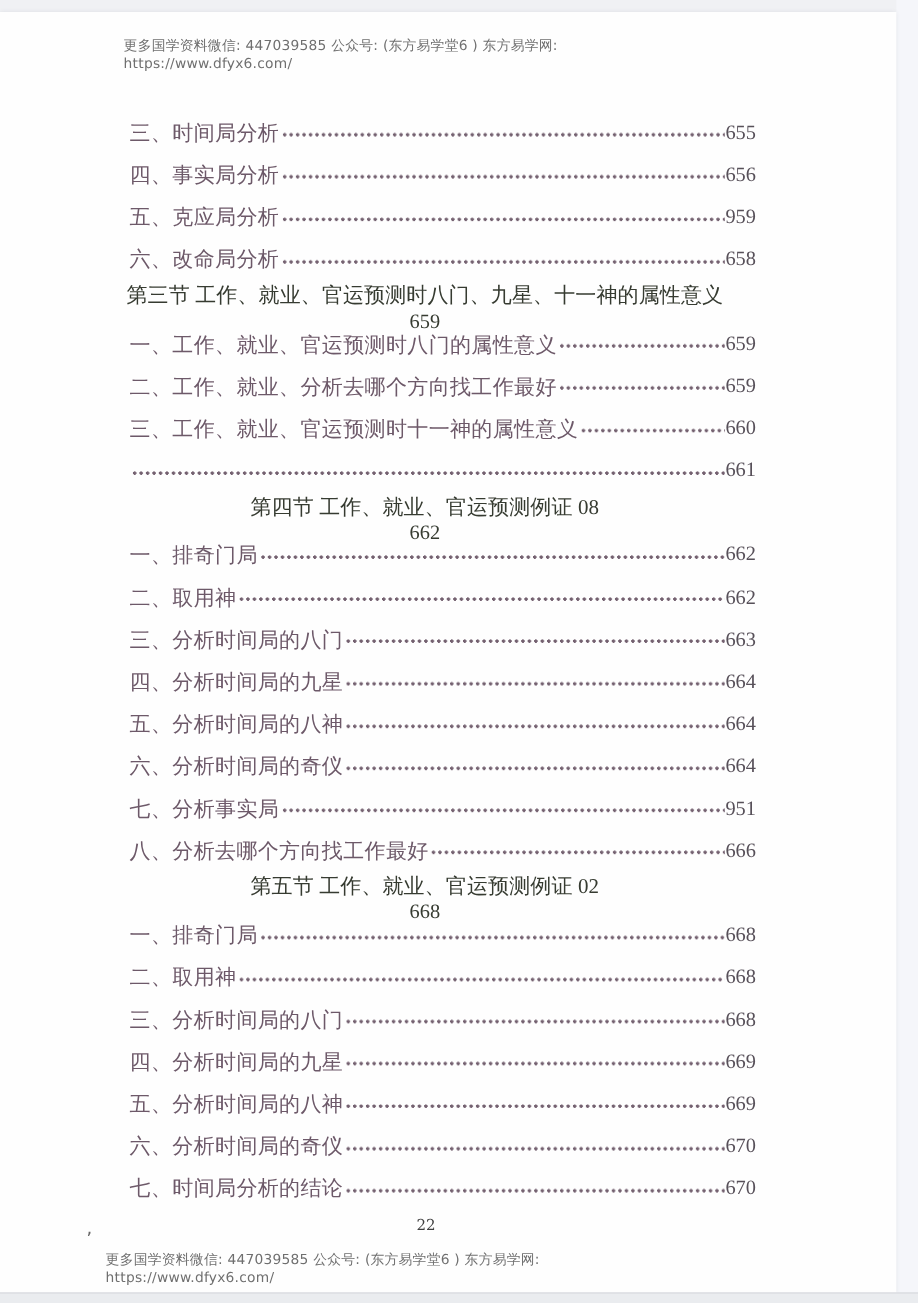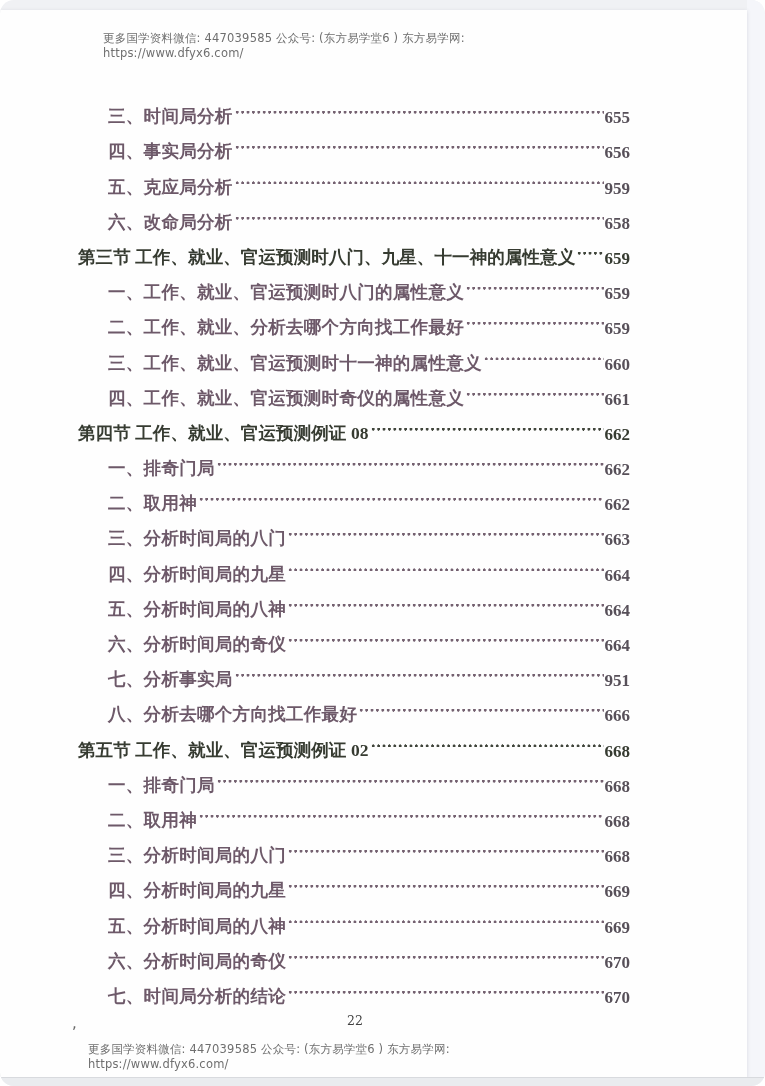--- a/index.html
+++ b/index.html
@@ -12,41 +12,40 @@
     --entry-text:#6d5969;
     --number-text:#575059;
     --watermark-text:#6f6f6f;
     --footnote-text:#3f3f3f;
   }
   html,body{margin:0;padding:0;}
   .stage{
     position:relative;width:765px;height:1086px;overflow:hidden;
     background:var(--canvas-bg);
     font-family:"Liberation Serif","DejaVu Serif",serif;
-    border-radius:14px;
   }
   .right-band{position:absolute;top:0;right:0;width:18px;height:100%;background:var(--right-band);}
   .bottom-band{position:absolute;left:0;bottom:0;width:100%;height:8px;background:var(--bottom-band);border-top:1px solid var(--band-border);}
   .page{
     position:absolute;left:0;top:10px;width:747px;height:1068px;
     background:var(--page-bg);
     box-shadow:0 1px 4px rgba(70,75,92,.16);
   }
   .watermark{
     position:absolute;
     font-family:"DejaVu Sans","Liberation Sans",sans-serif;
     font-size:11.5px;line-height:14.5px;color:var(--watermark-text);
     letter-spacing:.2px;white-space:nowrap;
   }
   .watermark.top{left:103px;top:21px;}
   .watermark.bottom{left:88px;top:1032px;}
   .toc{position:absolute;left:78px;top:83px;width:552px;}
-  .toc-row{display:flex;align-items:flex-end;height:35.2px;font-weight:bold;}
+  .toc-row{display:flex;align-items:center;height:35.2px;font-weight:normal;}
   .toc-row.sub{padding-left:30px;color:var(--entry-text);}
-  .toc-row.section{color:var(--section-text);}
+  .toc-row.section{color:var(--section-text);flex-direction:column;}
   .toc-title{white-space:nowrap;font-size:17.5px;letter-spacing:.3px;}
   .toc-row.section .toc-title{letter-spacing:.1px;}
   .leader{
     flex:1 1 auto;min-width:6px;align-self:stretch;
     background-image:radial-gradient(circle at 2.2px 55%, currentColor 1.25px, transparent 1.6px);
     background-size:5.4px 100%;background-repeat:repeat-x;
     margin:0 1px 0 2px;opacity:.95;
   }
   .toc-page{font-size:17px;white-space:nowrap;color:var(--number-text);}
   .toc-row.section .toc-page{color:var(--section-text);}
@@ -113,21 +112,20 @@
     <span class="toc-page">659</span>
   </div>
 
   <div class="toc-row sub">
     <span class="toc-title">三、工作、就业、官运预测时十一神的属性意义</span>
     <span class="leader"></span>
     <span class="toc-page">660</span>
   </div>
 
   <div class="toc-row sub">
-    <span class="toc-title">四、工作、就业、官运预测时奇仪的属性意义</span>
     <span class="leader"></span>
     <span class="toc-page">661</span>
   </div>
 
   <div class="toc-row section">
     <span class="toc-title">第四节 工作、就业、官运预测例证 08</span>
     <span class="leader"></span>
     <span class="toc-page">662</span>
   </div>
 

